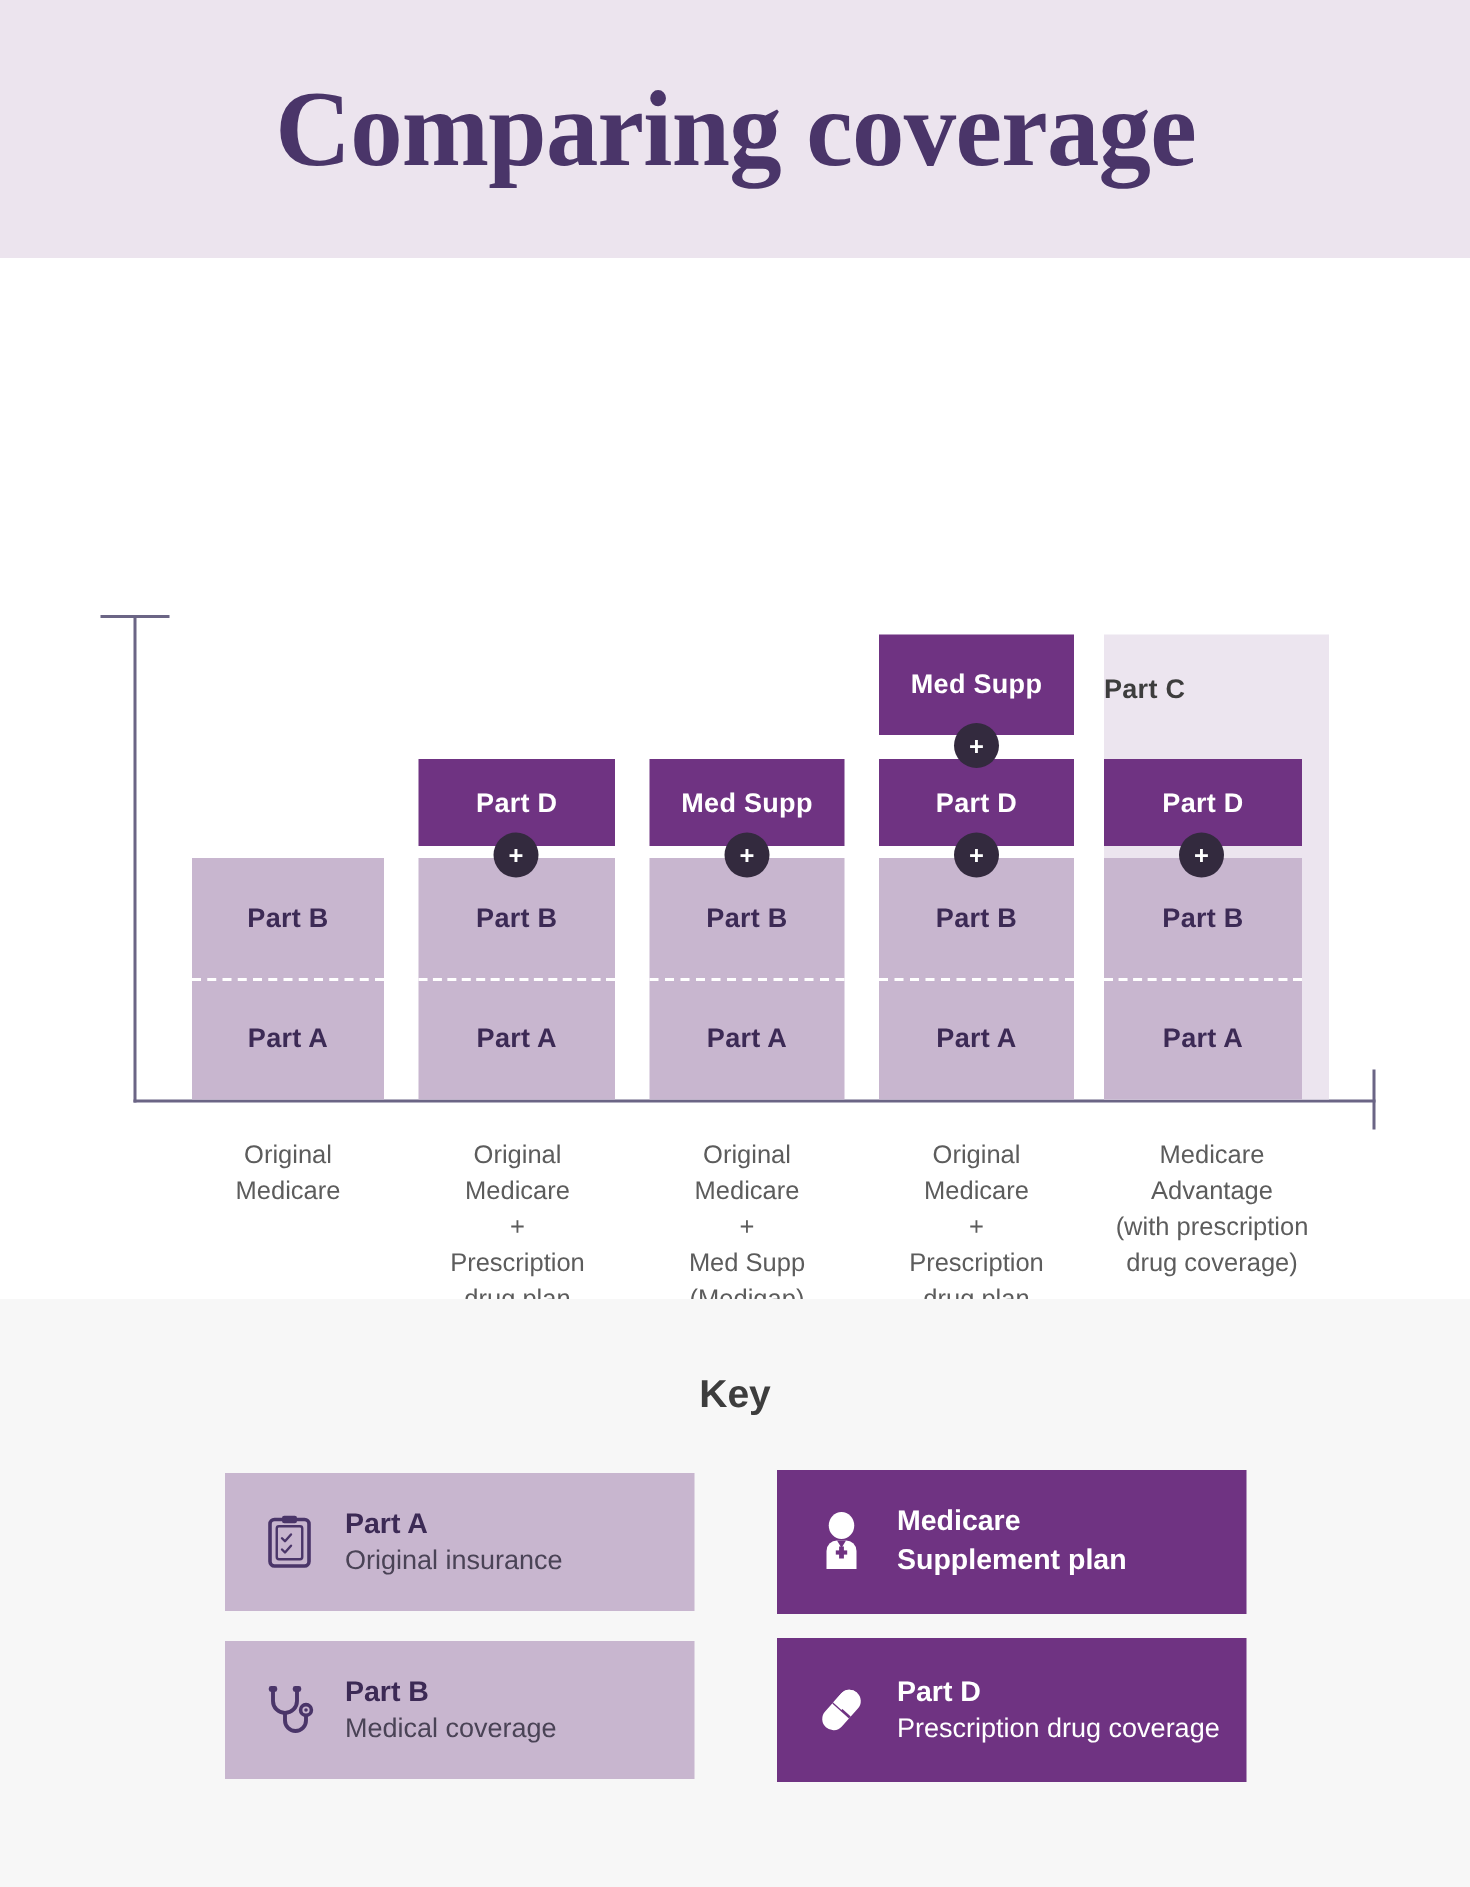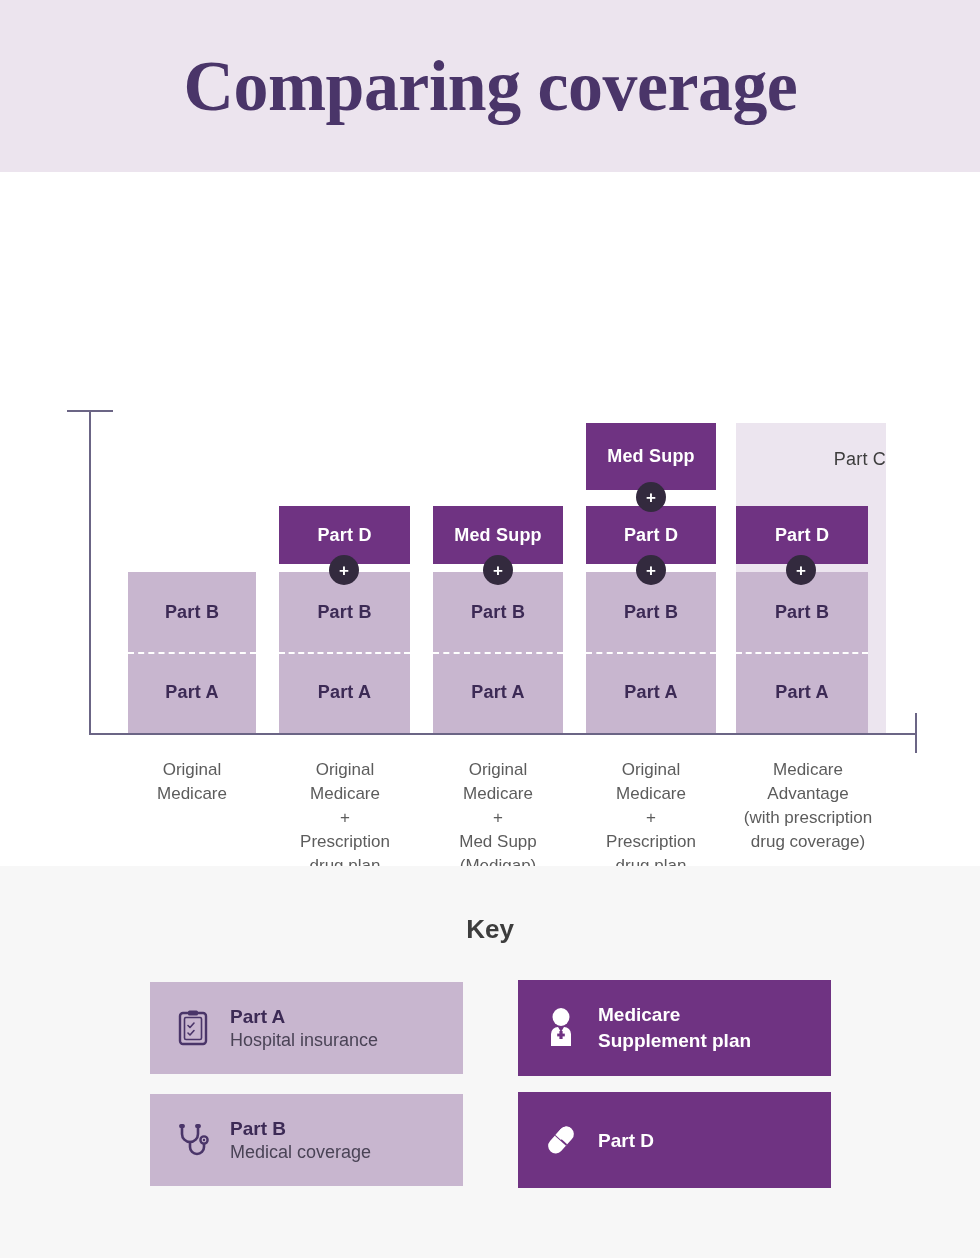--- a/index.html
+++ b/index.html
@@ -93,23 +93,23 @@
   }
 
   
   .partc-backdrop {
     position: absolute;
     background: #ece5ef;
   }
   .partc-label {
     position: absolute;
     width: 100%;
-    text-align: right;
+    text-align: left;
     font-size: 18px;
-    font-weight: normal;
+    font-weight: bold;
     color: #3d3d3d;
     letter-spacing: 0.2px;
   }
 
   
   .block {
     position: absolute;
     display: flex;
     align-items: center;
     justify-content: center;
@@ -379,21 +379,21 @@
         <svg width="30" height="36" viewBox="0 0 30 36" aria-hidden="true">
           <rect x="2" y="3" width="26" height="31" rx="3" fill="none" stroke="#4a3569" stroke-width="2.4"></rect>
           <rect x="6.5" y="7.5" width="17" height="22" rx="1.5" fill="none" stroke="#4a3569" stroke-width="1.6"></rect>
           <rect x="10" y="0.5" width="10" height="5" rx="1.5" fill="#4a3569"></rect>
           <path d="M10 15.5 l2 2 l4 -4.5" fill="none" stroke="#4a3569" stroke-width="1.6" stroke-linecap="round" stroke-linejoin="round"></path>
           <path d="M10 23 l2 2 l4 -4.5" fill="none" stroke="#4a3569" stroke-width="1.6" stroke-linecap="round" stroke-linejoin="round"></path>
         </svg>
       </span>
       <span class="key-text">
         <span class="key-name">Part A</span>
-        <span class="key-desc">Hospital insurance</span>
+        <span class="key-desc">Original insurance</span>
       </span>
     </div>
 
     <div class="key-item dark" style="left:368px; top:-2px; height:96px;">
       <span class="key-icon">
         <svg width="32" height="40" viewBox="0 0 32 40" aria-hidden="true">
           <ellipse cx="16" cy="9" rx="8.5" ry="9" fill="#ffffff"></ellipse>
           <path d="M6 38 V26 a7 7 0 0 1 7 -7 h6 a7 7 0 0 1 7 7 v12 z" fill="#ffffff"></path>
           <path d="M13 19 l3 5 l3 -5" fill="#6f3382"></path>
           <rect x="14.4" y="23" width="3.2" height="8" fill="#6f3382"></rect>
@@ -428,17 +428,19 @@
         <svg width="36" height="36" viewBox="0 0 36 36" aria-hidden="true">
           <g transform="rotate(42 18 18)">
             <rect x="10.5" y="2.5" width="15" height="31" rx="7.5" fill="#ffffff"></rect>
             <path d="M10.5 18 h15" stroke="#6f3382" stroke-width="1.8"></path>
             <path d="M18 2.5 a7.5 7.5 0 0 0 -7.5 7.5 v8 h7.5 z" fill="#ffffff"></path>
           </g>
         </svg>
       </span>
       <span class="key-text">
         <span class="key-name">Part D</span>
+        <span class="key-desc">Prescription drug
+coverage</span>
       </span>
     </div>
 
   </div>
 </div>
 
 </body></html>

